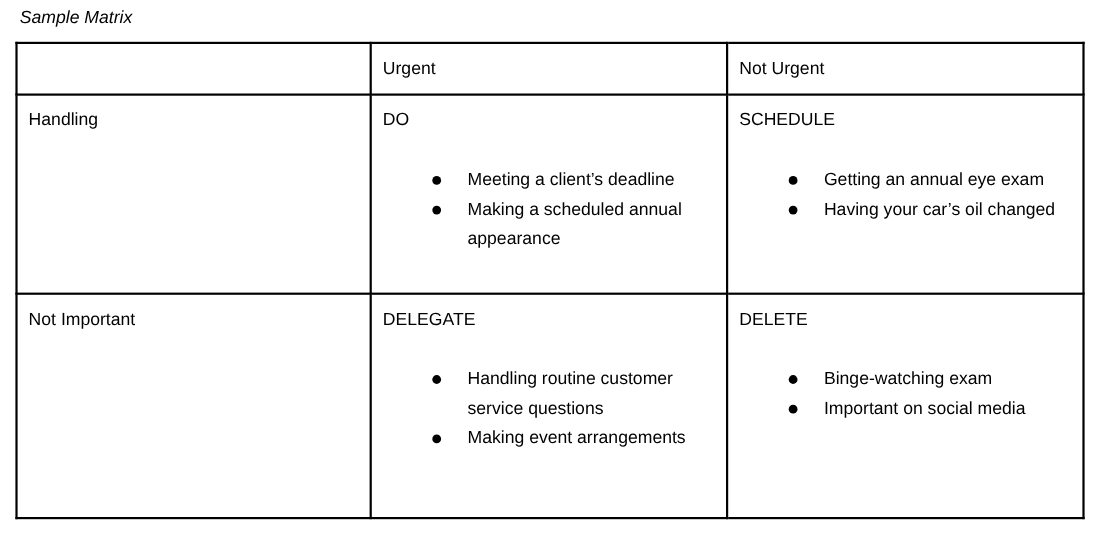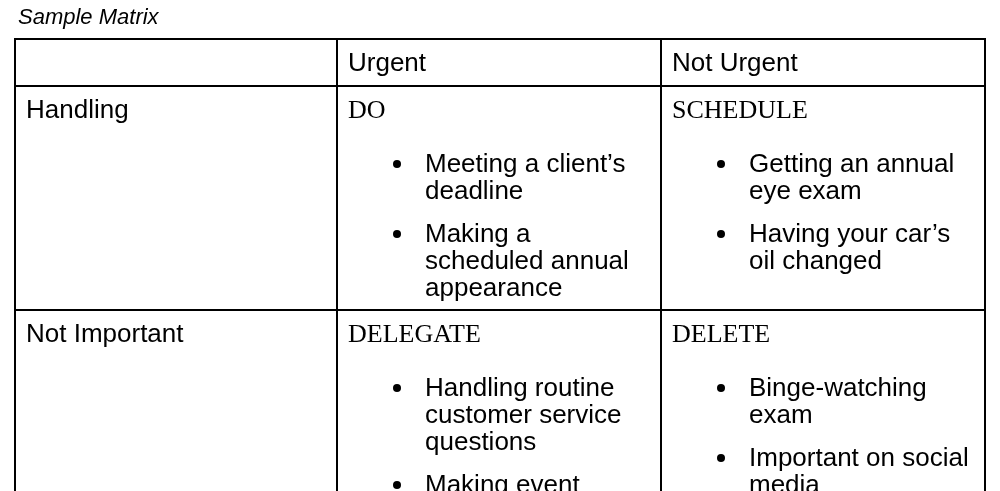--- a/index.html
+++ b/index.html
@@ -12,36 +12,36 @@
     position: relative;
     width: 1000px;
     height: 491px;
     background: #ffffff;
     color: #000000;
     font-family: "Liberation Sans", "DejaVu Sans", sans-serif;
     overflow: hidden;
   }
   .title {
     margin: 4px 0 8px 18px;
-    font-size: 22px;
+    font-size: 16px;
     line-height: 26px;
     font-style: italic;
     color: #000000;
   }
   table.matrix {
     border-collapse: collapse;
     table-layout: fixed;
     margin-left: 14px;
     width: 970px;
     background: #ffffff;
   }
   table.matrix th,
   table.matrix td {
     border: 2px solid #000000;
-    font-size: 26px;
+    font-size: 16px;
     line-height: 27px;
     font-weight: 400;
     text-align: left;
     background: #ffffff;
     color: #000000;
   }
   col.c0 { width: 322px; }
   col.c1 { width: 324px; }
   col.c2 { width: 324px; }
   tr.header-row { height: 47px; }
@@ -51,31 +51,29 @@
     vertical-align: middle;
     padding: 0 8px 0 10px;
   }
   table.matrix td {
     vertical-align: top;
     padding: 9px 8px 8px 10px;
   }
   td p.quadrant-heading {
     margin: 0;
     padding: 0;
-    font-family: Liberation Serif, serif;
   }
   td ul.bullets {
     margin: 27px 0 0 0;
     padding: 0 0 0 43px;
     list-style: none;
   }
   td ul.bullets li {
     position: relative;
     padding-left: 34px;
-    margin-top: 16px;
   }
   td ul.bullets li .bullet-dot {
     position: absolute;
     left: 2px;
     top: 10px;
     width: 8px;
     height: 8px;
     border-radius: 50%;
     background: #000000;
   }

